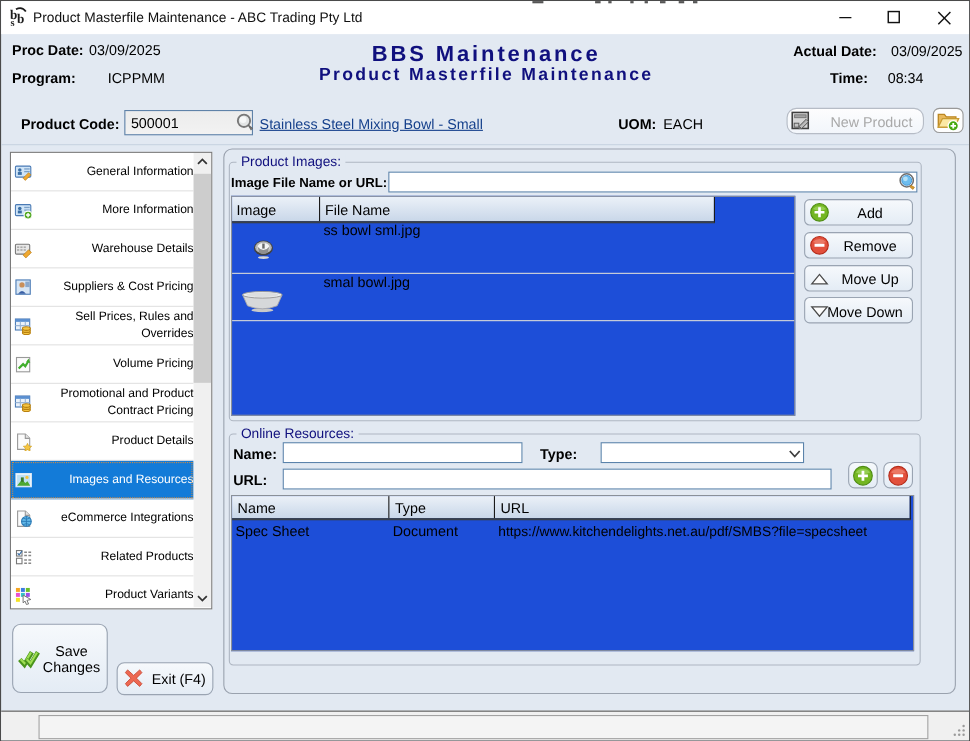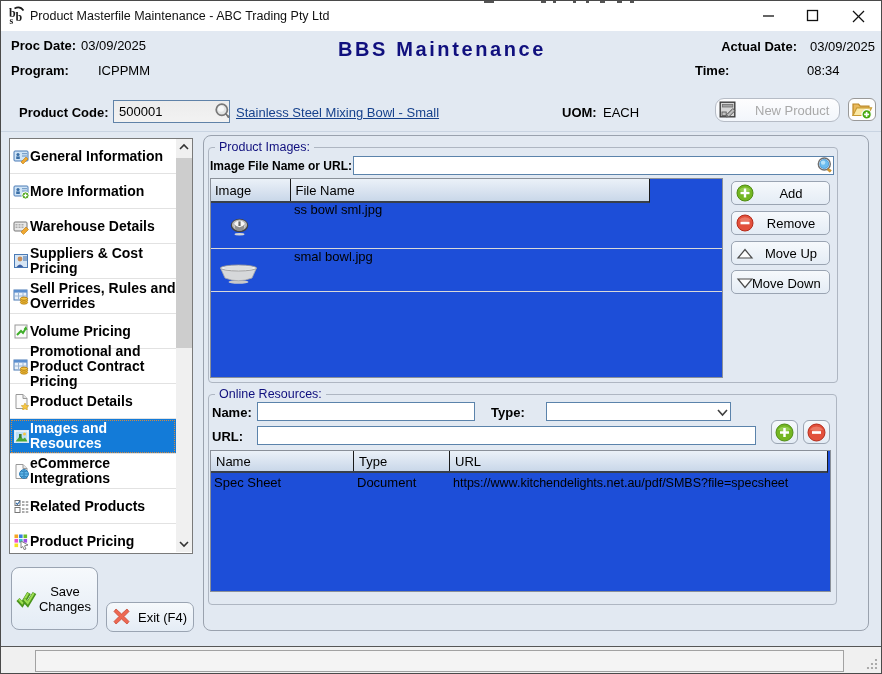--- a/index.html
+++ b/index.html
@@ -8,21 +8,21 @@
 .abs { position:absolute; }
 .b { font-weight:bold; }
 .titlebar { position:absolute; left:0; top:0; width:880px; height:30px; background:#ffffff; }
 .tbtext { position:absolute; left:29px; top:8px; font-size:12.5px; color:#111; }
 .lbl13 { font-size:13px; color:#000; }
 .tb { position:absolute; background:#fff; border:1.5px solid #5b83ab; border-radius:0; font-size:13px; color:#000; }
 .link { color:#16418c; text-decoration:underline; font-size:13px; }
 .btn { position:absolute; background:linear-gradient(#f6f9fc,#e4ecf5); border:1px solid #9aa4b2; border-radius:5px; font-size:13px; color:#000; }
 .sidebar { position:absolute; left:8px; top:137px; width:184px; height:416px; overflow:hidden; background:#fff; border:1px solid #7a7a7a; }
 .sitem { position:relative; width:166px; border-bottom:1px solid #e2e2e2; display:flex; align-items:center; }
-.sitem .txt { flex:1; text-align:left; font-size:14px; color:#000; line-height:15px;font-weight:bold; }
+.sitem .txt { flex:1; text-align:right; font-size:11px; color:#000; line-height:15px; }
 .sitem .ic { width:17px; height:17px; margin-left:3px; flex:0 0 17px; }
 .sitem.sel { background:#137bd8; outline:1px dotted #cf8a42; outline-offset:-2px; }
 .sitem.sel .txt { color:#fff; }
 .mainpanel { position:absolute; left:202px; top:134px; width:666px; height:496px; border:1px solid #9aa2ae; border-radius:8px; }
 .gbox { position:absolute; border:1px solid #aeb6c2; border-radius:4px; }
 .gboxlbl { position:absolute; top:-8px; left:6px; background:#e2e9f2; padding:0 4px; font-size:12.5px; color:#10107e; }
 .grid { position:absolute; background:#1d4ed8; border:1px solid #8a9099; }
 .gridhdr { position:absolute; left:0; top:0; background:linear-gradient(#ebf1f8,#c9d7e9); border-bottom:2px solid #39404a; border-right:1.5px solid #1a1a1a; }
 .gh { position:absolute; top:0; height:100%; font-size:13px; color:#000; padding-top:4px; }
 .statusbar { position:absolute; left:0; top:645px; width:880px; height:28px; background:#f0f0f0; border-top:1.5px solid #565656; }
@@ -55,23 +55,24 @@
   <div class="abs" style="left:585px;top:0;width:3px;height:1.5px;background:#555"></div>
   <div class="abs" style="left:599px;top:0;width:5px;height:1.5px;background:#555"></div>
   <div class="abs" style="left:616px;top:0;width:5px;height:1.5px;background:#555"></div>
   <div class="abs" style="left:629px;top:0;width:4px;height:1.5px;background:#555"></div>
 
   <div class="abs lbl13 b" style="left:10px;top:37px">Proc Date:</div>
   <div class="abs lbl13" style="left:80px;top:37px">03/09/2025</div>
   <div class="abs lbl13 b" style="left:10px;top:62px">Program:</div>
   <div class="abs lbl13" style="left:97px;top:62px">ICPPMM</div>
   <div class="abs b" style="left:241px;top:37px;width:400px;text-align:center;font-size:20px;letter-spacing:2.6px;color:#10107e">BBS Maintenance</div>
+  <div class="abs b" style="left:241px;top:59px;width:400px;text-align:center;font-size:16px;letter-spacing:2.1px;color:#10107e">Product Masterfile Maintenance</div>
   <div class="abs lbl13 b" style="left:720px;top:38px;width:76px;text-align:right">Actual Date:</div>
   <div class="abs lbl13" style="left:809px;top:38px">03/09/2025</div>
-  <div class="abs lbl13 b" style="left:694px;top:62px;width:76px;text-align:left">Time:</div>
+  <div class="abs lbl13 b" style="left:712px;top:62px;width:76px;text-align:right">Time:</div>
   <div class="abs lbl13" style="left:806px;top:62px">08:34</div>
   <div class="abs" style="left:0;top:130px;width:880px;height:1px;background:#c9d4e2"></div>
 
   <div class="abs lbl13 b" style="left:18px;top:104px">Product Code:</div>
   <div class="tb" style="left:112px;top:99px;width:117px;height:23px;padding:3px 0 0 5px;background:linear-gradient(#ececec,#f2f2f2);border-color:#5f82a8">500001</div>
   <svg class="abs" style="left:213px;top:101px" width="18" height="18" viewBox="0 0 18 18">
     <circle cx="7.8" cy="7.8" r="5.6" fill="#e3e5e5" stroke="#787878" stroke-width="1.7"></circle>
     <circle cx="7" cy="6.8" r="3" fill="#f6f7f7"></circle>
     <path d="M11.6 11.6 L15.4 14.6 L14.2 15.8 z" fill="#8a8a8a" stroke="#6a6a6a"></path>
   </svg>
@@ -235,21 +236,21 @@
               <rect x="1.5" y="1.5" width="3.6" height="3.6" fill="#f5a623"></rect>
               <rect x="6" y="1.5" width="3.6" height="3.6" fill="#3a7de0"></rect>
               <rect x="10.5" y="1.5" width="3.6" height="3.6" fill="#6abf2a"></rect>
               <rect x="1.5" y="6" width="3.6" height="3.6" fill="#e84fd0"></rect>
               <rect x="6" y="6" width="3.6" height="3.6" fill="#35c5c9"></rect>
               <rect x="1.5" y="10.5" width="3.6" height="3.6" fill="#f5e223"></rect>
               <rect x="10.5" y="6" width="3.6" height="3.6" fill="#9b4fe8"></rect>
             </g>
             <path d="M8 8 L15 12 L11.5 12.8 L13 16 L11 16.5 L9.8 13.5 L8 15 z" fill="#fff" stroke="#666" stroke-width="0.8"></path>
           </svg></div>
-        <div class="txt">Product Pricing</div>
+        <div class="txt">Product Variants</div>
       </div>
       <div style="position:absolute;right:0;top:0;width:16px;height:413px;background:#f0f0f0">
         <svg width="16" height="17" viewBox="0 0 16 17" style="position:absolute;top:0;left:0">
           <path d="M4 10 L8 6 L12 10" fill="none" stroke="#333" stroke-width="1.6"></path>
         </svg>
         <div style="position:absolute;left:0;top:19px;width:16px;height:190px;background:#cdcdcd"></div>
         <svg width="16" height="17" viewBox="0 0 16 17" style="position:absolute;bottom:0;left:0">
           <path d="M4 7 L8 11 L12 7" fill="none" stroke="#333" stroke-width="1.6"></path>
         </svg>
       </div>

